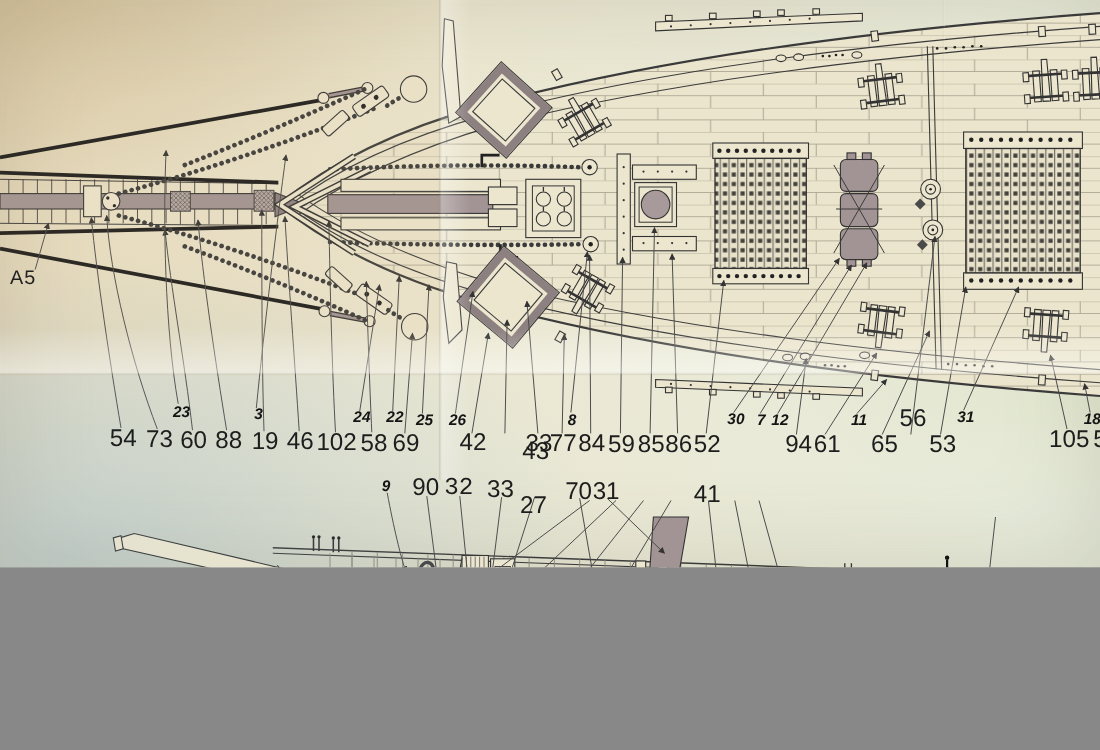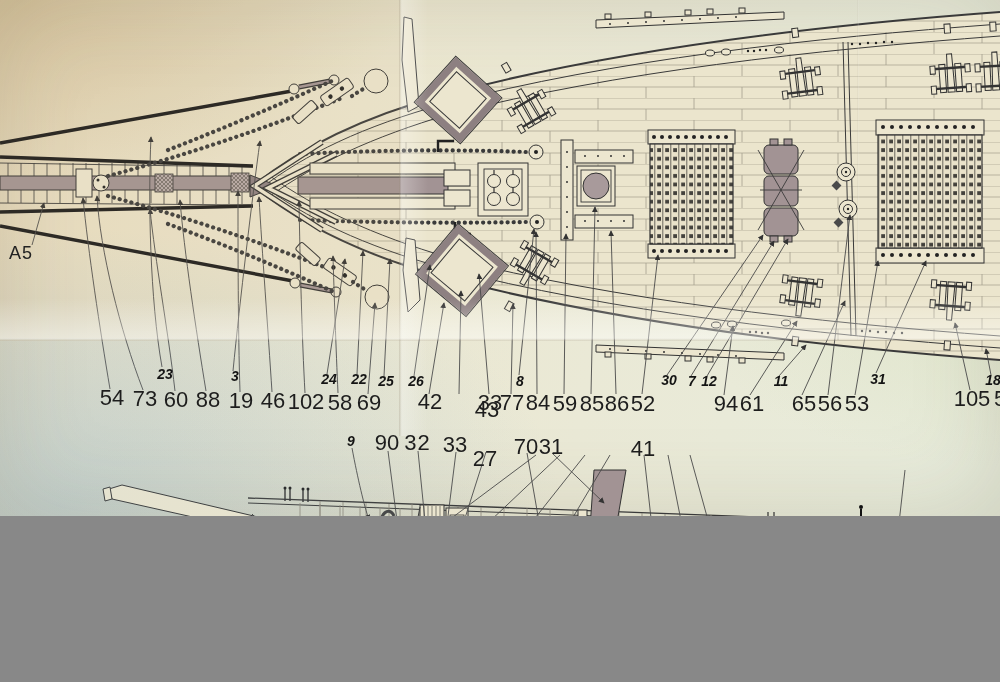--- a/index.html
+++ b/index.html
@@ -549,21 +549,21 @@
 <span class="lbl" style="left:490px;top:403px;">33</span>
 <span class="lbl" style="left:512px;top:403px;">77</span>
 <span class="lbl" style="left:538px;top:403px;">84</span>
 <span class="lbl" style="left:565px;top:404px;">59</span>
 <span class="lbl" style="left:592px;top:404px;">85</span>
 <span class="lbl" style="left:617px;top:404px;">86</span>
 <span class="lbl" style="left:643px;top:404px;">52</span>
 <span class="lbl" style="left:726px;top:404px;">94</span>
 <span class="lbl" style="left:752px;top:404px;">61</span>
 <span class="lbl" style="left:804px;top:404px;">65</span>
-<span class="lbl" style="left:830px;top:404px;">56</span>
+<span class="lbl" style="left:830px;top:380px;">56</span>
 <span class="lbl" style="left:857px;top:404px;">53</span>
 <span class="lbl" style="left:972px;top:399px;">105</span>
 <span class="lbl" style="left:1000px;top:399px;">5</span>
 
 <span class="lbl-i" style="left:351px;top:441px;">9</span>
 <span class="lbl" style="left:387px;top:443px;">90</span>
 <span class="lbl" style="left:417px;top:444px;font-family:Liberation Mono, monospace;">32</span>
 <span class="lbl" style="left:455px;top:445px;">33</span>
 <span class="lbl" style="left:485px;top:446px;margin-top:13px;">27</span>
 <span class="lbl" style="left:526px;top:447px;">70</span>

